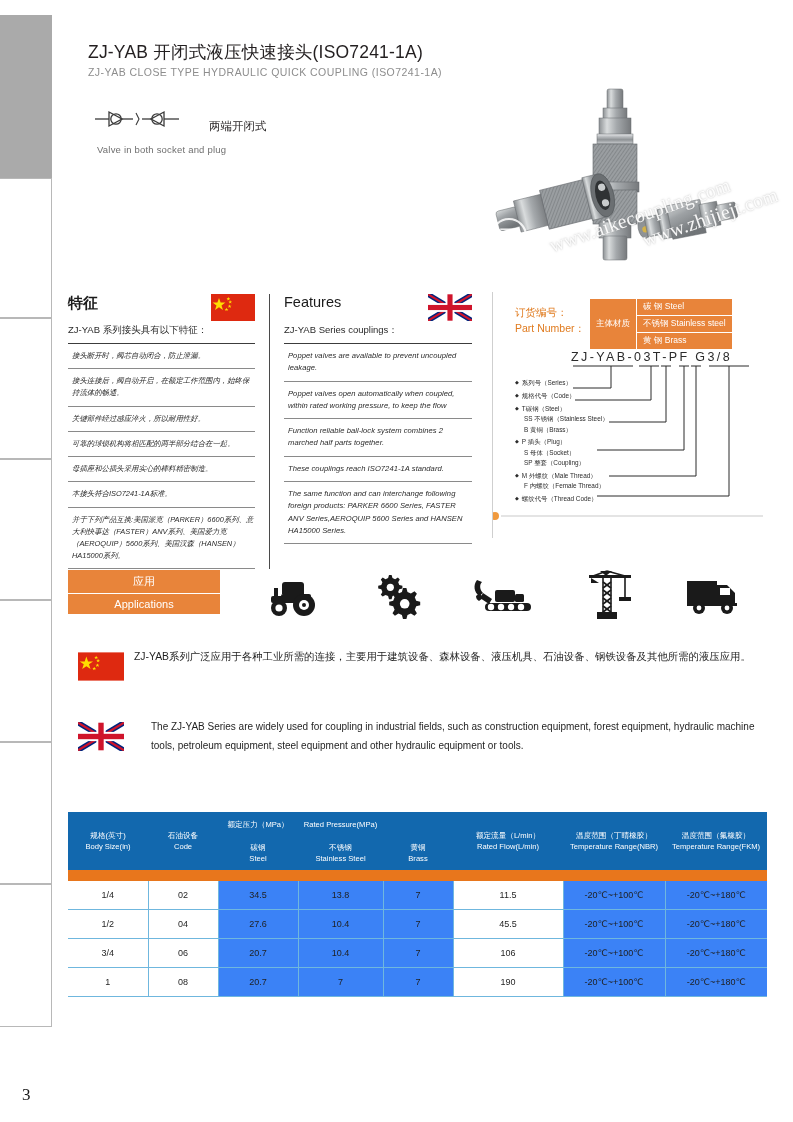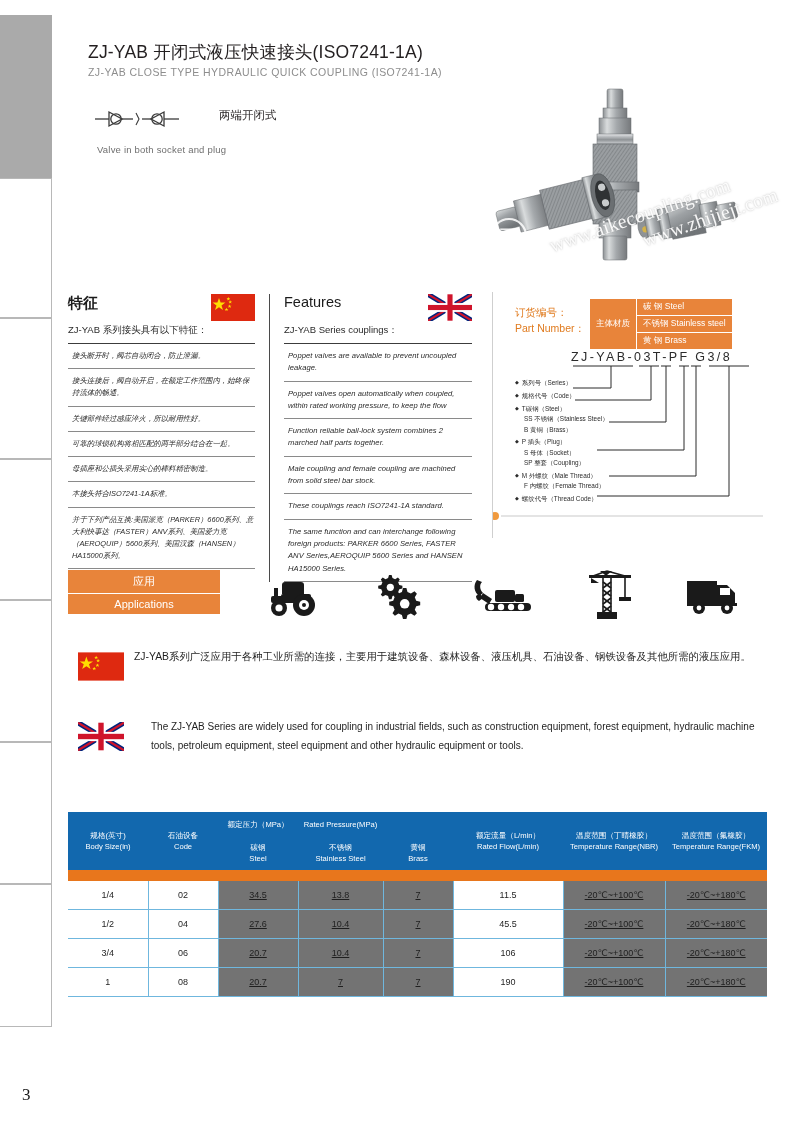--- a/index.html
+++ b/index.html
@@ -14,21 +14,21 @@
   .side-tabs{position:absolute;left:0;top:15px;width:52px;height:1063px;}
   .side-tab{position:absolute;left:-2px;width:54px;border:1px solid #b8b8b8;box-sizing:border-box;background:#fff;}
   .side-tab.gray{background:#aaaaaa;border-color:#aaaaaa;}
   .page-num{position:absolute;left:22px;top:1085px;font-size:17px;color:#1a1a1a;font-family:"Liberation Serif",serif;}
 
   
   .title-cn{position:absolute;left:88px;top:40px;font-size:17.5px;letter-spacing:.2px;color:#231f20;font-weight:400;}
   .title-en{position:absolute;left:88px;top:66px;font-size:10.5px;color:#8d8d8d;letter-spacing:.45px;}
 
   .sym-wrap{position:absolute;left:95px;top:108px;width:300px;}
-  .sym-row{display:flex;align-items:flex-start;gap:28px;font-family:Liberation Serif, serif;}
+  .sym-row{display:flex;align-items:flex-end;gap:18px;font-family:Liberation Serif, serif;}
   .sym-label{font-size:11.5px;color:#231f20;}
   .sym-sub{margin-top:10px;margin-left:2px;font-size:9.5px;color:#6f6f6f;letter-spacing:.2px;}
 
   
   .photo{position:absolute;left:487px;top:84px;width:296px;height:206px;overflow:hidden;}
   .photo svg{display:block;}
   .wm{position:absolute;font-family:"Liberation Serif",serif;color:rgba(255,255,255,.92);
       font-size:20px;transform:rotate(-19deg);white-space:nowrap;
       text-shadow:0 0 2px rgba(120,120,120,.55);pointer-events:none;}
 
@@ -77,21 +77,21 @@
   .desc-en .desc-txt{font-size:10px;line-height:1.85;margin-left:11px;}
 
   
   .spec{position:absolute;left:68px;top:812px;width:699px;border-collapse:collapse;table-layout:fixed;}
   .spec th,.spec td{text-align:center;vertical-align:middle;margin-top:24px;}
   .spec thead th{background:#1268ae;color:#fff;font-size:7.6px;line-height:1.45;padding:6px 2px;font-weight:400;border:none;}
   .spec thead th .cn{display:block;}
   .spec thead th .en{display:block;}
   .spec .orange-bar td{background:#e8761c;height:11px;padding:0;border:none;}
   .spec tbody td{font-size:9px;color:#1f1f1f;height:26px;border-bottom:1px solid #6fb7de;background:#fff;}
-  .spec tbody td.tint{background:#737373;text-decoration:underline;}
+  .spec tbody td.tint{background:#3b82f6;}
   .spec tbody tr:last-child td{border-bottom:1px solid #6fb7de;}
   .spec .divider{border-left:1px solid #6fb7de;}
 </style>
 </head>
 <body>
 
 <div class="page">
 
   <div class="side-tabs">
     <div class="side-tab gray" style="top:0px;height:163px;"></div>
@@ -249,21 +249,20 @@
               <rect x="26.5" y="0" width="7" height="36" fill="#cf142b"></rect>
               <rect x="0" y="14.5" width="60" height="7" fill="#cf142b"></rect>
             </svg>
           </span>
         </div>
         <div class="feat-sub">ZJ-YAB Series couplings：</div>
         <div class="feat-list">
           <div class="feat-item">Poppet valves are available to prevent uncoupled leakage.</div>
           <div class="feat-item">Poppet valves open automatically when coupled, within rated working pressure, to keep the flow</div>
           <div class="feat-item">Function reliable ball-lock system combines 2 marched half parts together.</div>
-          <div class="feat-item">Male coupling and female coupling are machined from solid steel bar stock.</div>
           <div class="feat-item">These couplings reach ISO7241-1A standard.</div>
           <div class="feat-item">The same function and can interchange following foreign products: PARKER 6600 Series, FASTER ANV Series,AEROQUIP 5600 Series and HANSEN HA15000 Series.</div>
         </div>
       </div>
 
     </div>
   </div>
 
   <div class="pn">
     <div class="pn-title">

